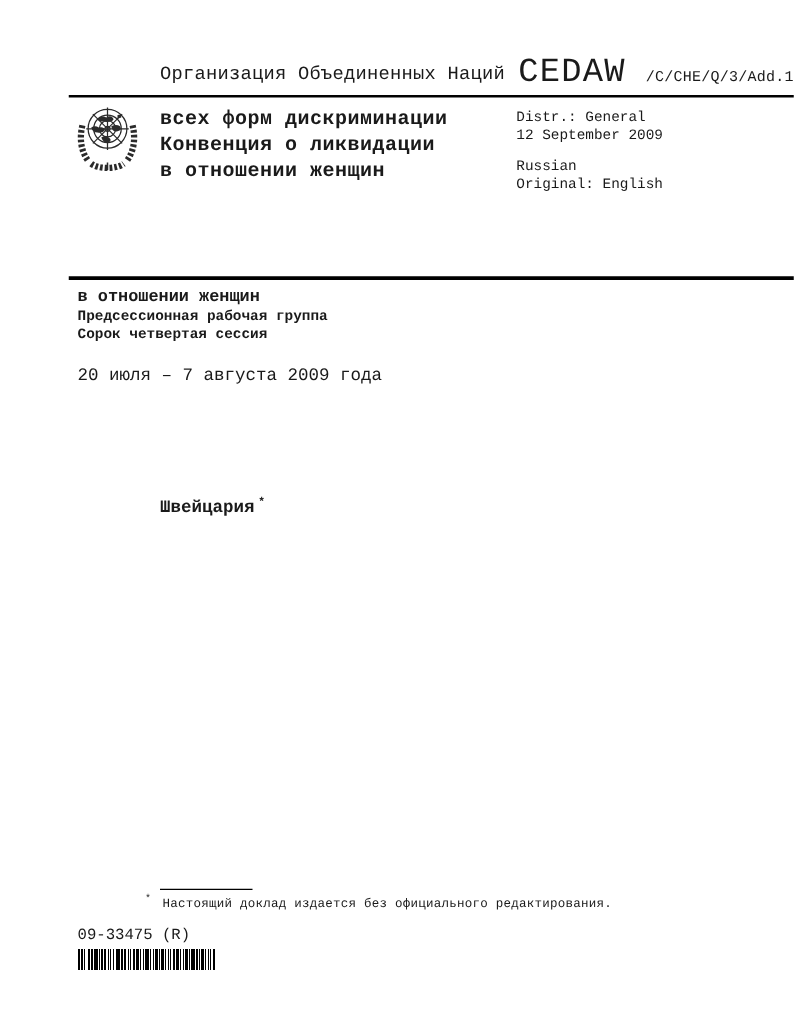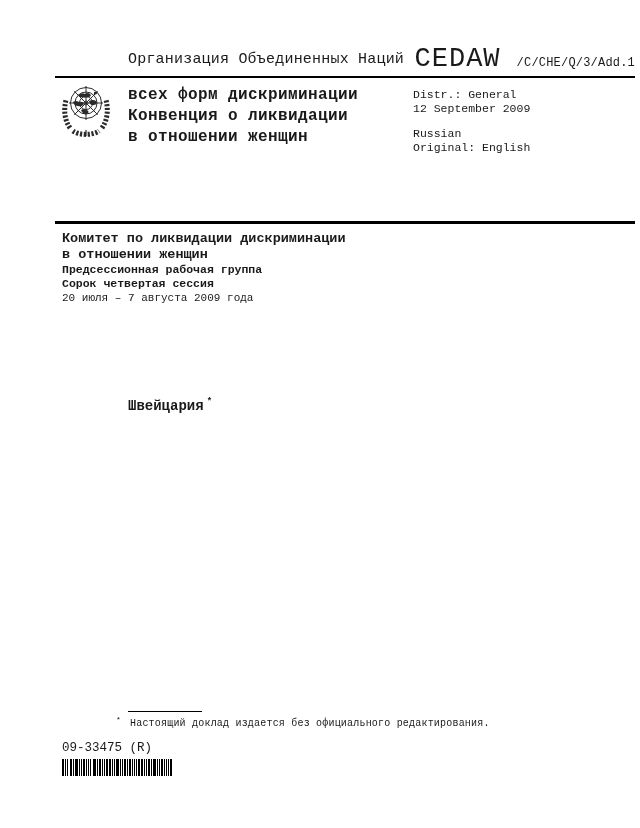--- a/index.html
+++ b/index.html
@@ -42,21 +42,21 @@
   .meta-group-2 { margin-top: 11px; }
   
   .rule-thick {
     position: absolute; left:55px; top:221px;
     width: 580px; height: 3px; background:#000;
   }
   
   .session { position: absolute; left:62px; top:231px; }
   .session .big   { font-weight: bold; font-size: 13.5px; line-height: 16px; }
   .session .sm-b  { font-weight: bold; font-size: 11.5px; line-height: 14px; }
-  .session .sm    { font-size: 11px; line-height: 14px; }
+  .session .sm    { font-size: 14px; line-height: 14px; margin-top: 19px; }
   
   .doc-title {
     position: absolute; left:128px; top:347px;
     font-weight: bold; font-size: 16px; line-height: 21px;
     letter-spacing: 0.2px;
   }
   .country {
     position: absolute; left:128px; top:397px;
     font-weight: bold; font-size: 14px;
   }
@@ -130,21 +130,20 @@
     <div>12 September 2009</div>
     <div class="meta-group-2">
       <div>Russian</div>
       <div>Original: English</div>
     </div>
   </div>
 
   <div class="rule-thick"></div>
 
   <div class="session">
-    <div class="big">Комитет по ликвидации дискриминации</div>
     <div class="big">в отношении женщин</div>
     <div class="sm-b">Предсессионная рабочая группа</div>
     <div class="sm-b">Сорок четвертая сессия</div>
     <div class="sm">20 июля – 7 августа 2009 года</div>
   </div>
 
   <div class="country">
     <span>Швейцария</span><sup>*</sup>
   </div>
 

